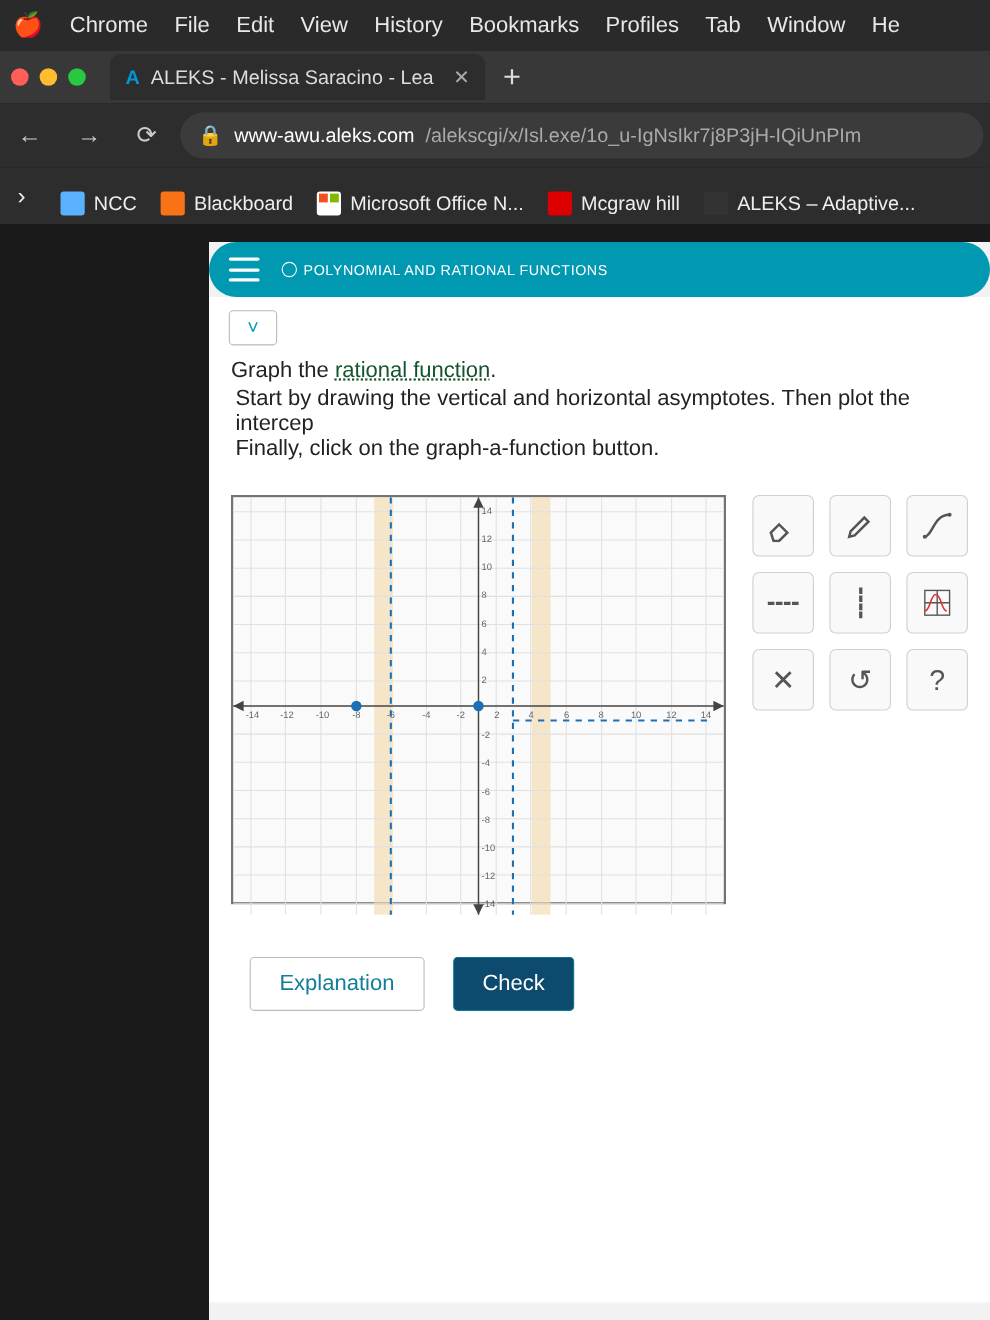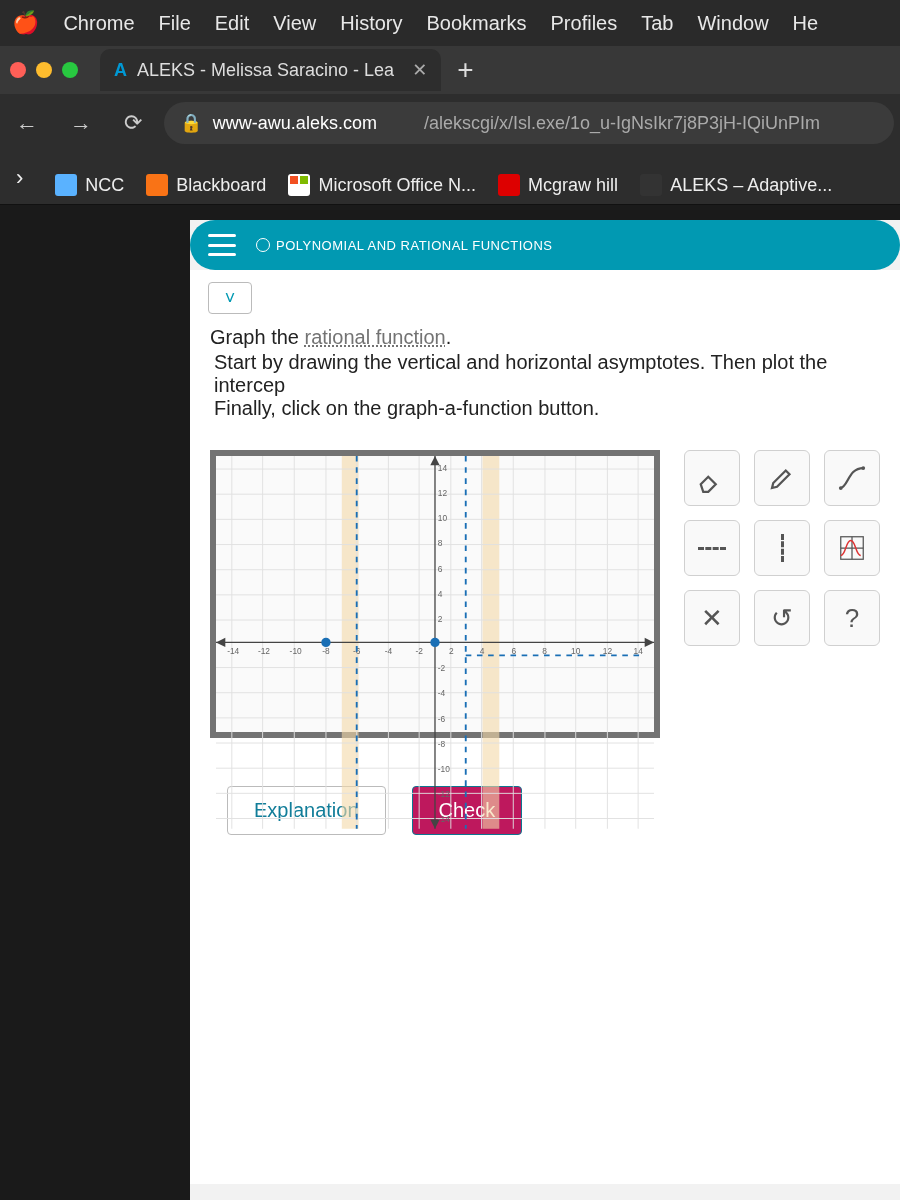--- a/index.html
+++ b/index.html
@@ -64,21 +64,21 @@
     flex: 1;
     display: flex;
     align-items: center;
     gap: 10px;
     font-size: 18px;
     overflow: hidden;
     white-space: nowrap;
   }
   .url .lock { color: #aaa; }
   .url .domain { color: #fff; }
-  .url .path   { color: #aaa; margin-left: 37px; }
+  .url .path   { color: #aaa; }
   .bookmarks {
     background: #2d2d2d;
     display: flex;
     align-items: center;
     padding: 8px 6px;
     gap: 22px;
     color: #eee;
     font-size: 18px;
     border-bottom: 1px solid #111;
   }
@@ -125,21 +125,21 @@
     border: 1px solid #bbb;
     border-radius: 4px;
     display: flex; align-items: center; justify-content: center;
     color: #0199b2; font-size: 18px;
   }
   .prompt {
     padding: 0 20px;
     font-size: 20px;
     color: #222;
   }
-  .prompt .lnk { color: #737373; text-decoration: underline dotted; }
+  .prompt .lnk { color: #14532d; text-decoration: underline dotted; }
   .formula {
     font-family: "Times New Roman", serif;
     font-size: 24px;
     padding: 18px 0 14px 90px;
     font-style: italic;
     display: flex; align-items: center; gap: 8px;
   }
   .formula .frac { display:inline-flex; flex-direction:column; align-items:center; font-style: italic;}
   .formula .frac span{ padding: 0 4px; }
   .formula .num{ border-bottom: 1.5px solid #000; }
@@ -149,22 +149,22 @@
     color: #222;
     white-space: normal;
   }
   .worksurf {
     display: flex;
     gap: 24px;
     padding: 12px 20px 20px;
     align-items: flex-start;
   }
   .graphbox {
-    border: 6px solid #737373;
-    width: 470px; height: 288px;
+    border: 2px solid #737373;
+    width: 470px; height: 372px;
     position: relative;
     background: #fafafa;
   }
   .graphbox svg { position:absolute; inset:0; }
   .toolbox {
     display: grid;
     grid-template-columns: repeat(3, 56px);
     grid-auto-rows: 56px;
     gap: 14px;
   }
@@ -184,21 +184,21 @@
     display: flex;
     gap: 26px;
   }
   .btn {
     padding: 12px 26px;
     border-radius: 4px;
     font-size: 20px;
     cursor: pointer;
   }
   .btn-exp { background:#fff; color:#117d99; border:1px solid #bbb;}
-  .btn-chk { background:#be185d; color:#fff; border:1px solid #0d7590;}
+  .btn-chk { background:#0c4a6e; color:#fff; border:1px solid #0d7590;}
   .cursor { position:absolute; color:#fff; font-size:26px;}
 </style>
 </head>
 <body>
 
 <div class="menubar">
   <span class="apple">🍎</span>
   <span>Chrome</span>
   <span>File</span>
   <span>Edit</span>

